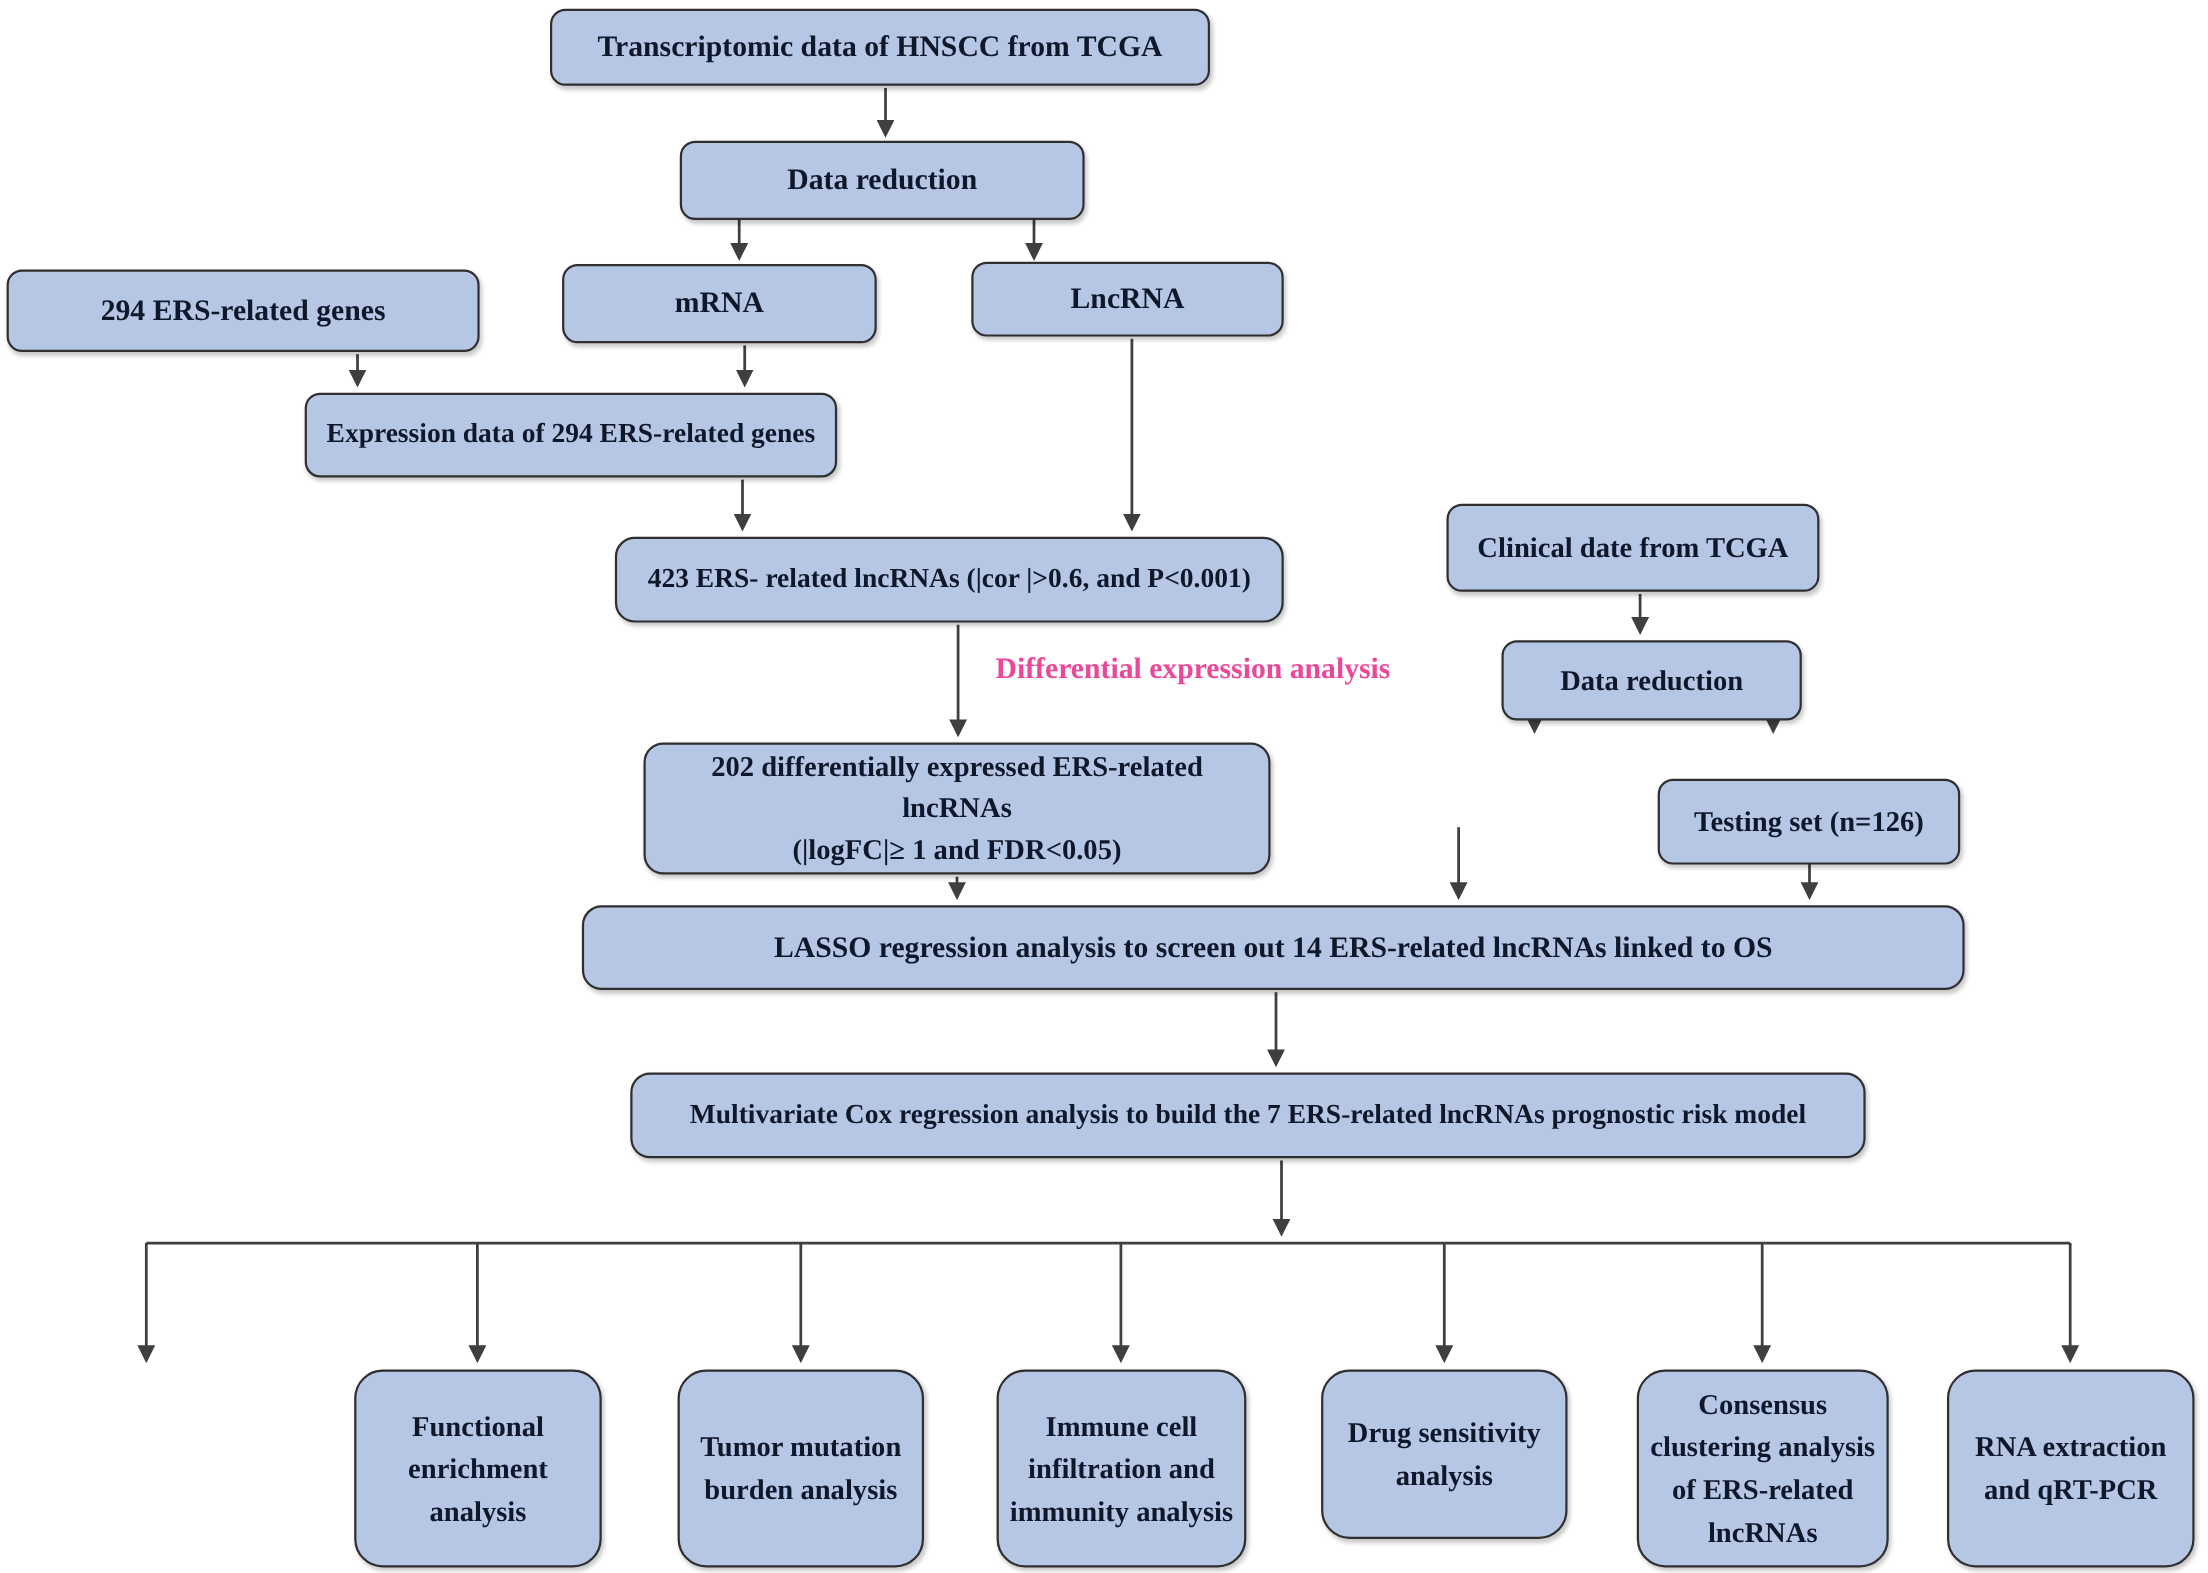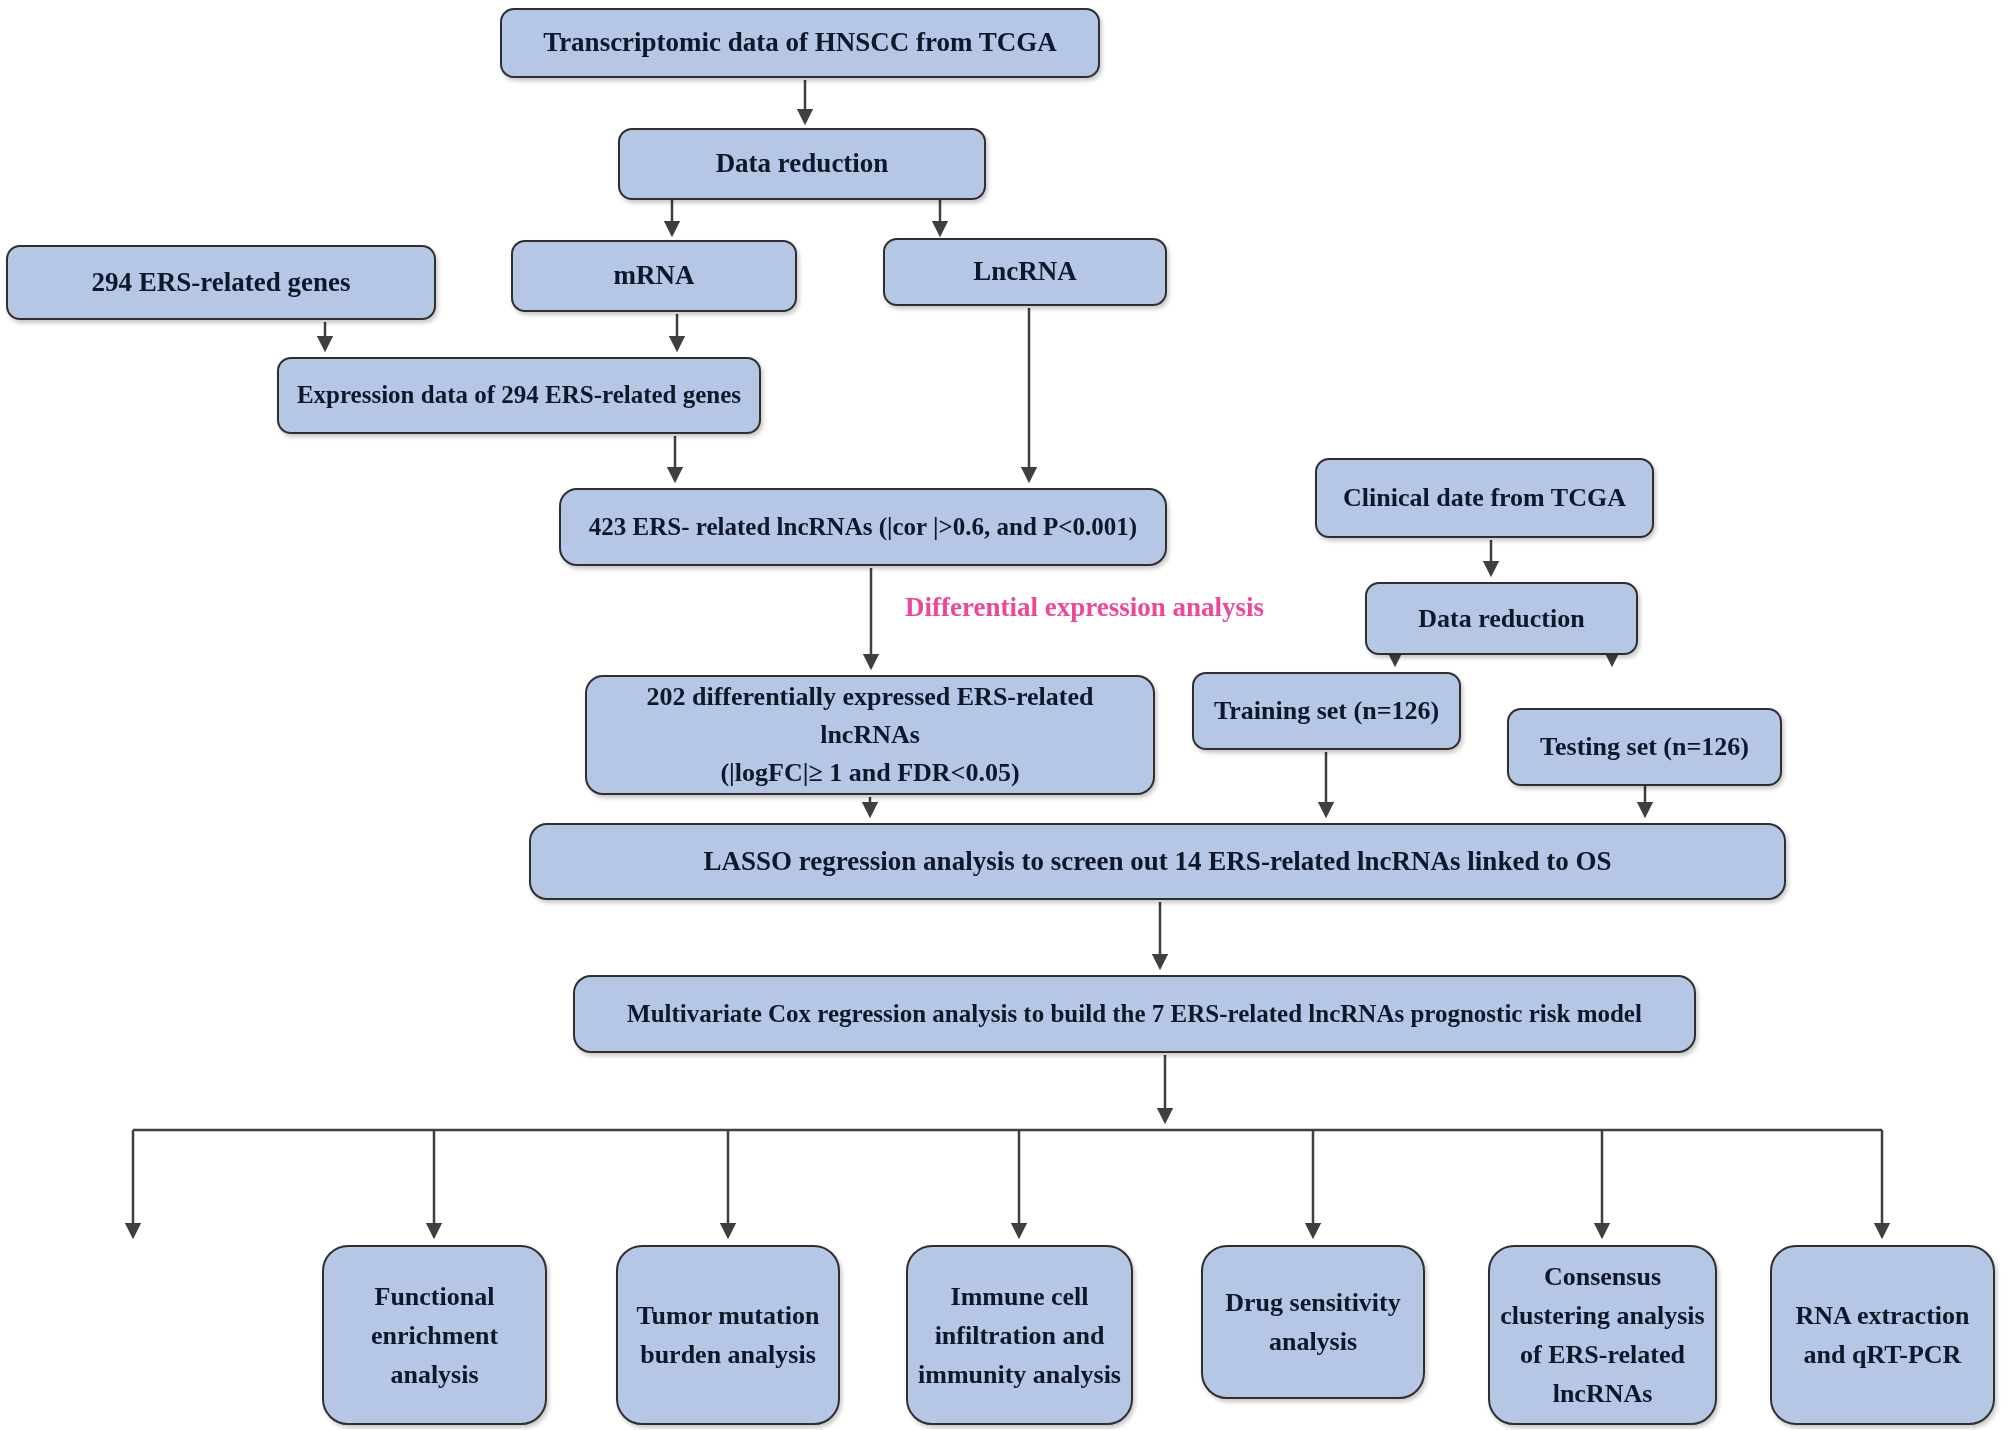--- a/index.html
+++ b/index.html
@@ -101,21 +101,20 @@
   <div class="node" id="n1">Data reduction</div>
   <div class="node" id="n2">294 ERS-related genes</div>
   <div class="node" id="n3">mRNA</div>
   <div class="node" id="n4">LncRNA</div>
   <div class="node" id="n5">Expression data of 294 ERS-related genes</div>
   <div class="node" id="n6">423 ERS- related lncRNAs (|cor |&gt;0.6, and P&lt;0.001)</div>
   <div class="node" id="n7">Clinical date from TCGA</div>
   <div class="node" id="n8">Data reduction</div>
   <div class="node" id="n9">202 differentially expressed ERS-related lncRNAs
 (|logFC|≥ 1 and FDR&lt;0.05)</div>
-  <div class="node" id="n10">Training set (n=126)</div>
   <div class="node" id="n11">Testing set (n=126)</div>
   <div class="node" id="n12">LASSO regression analysis to screen out 14 ERS-related lncRNAs linked to OS</div>
   <div class="node" id="n13">Multivariate Cox regression analysis to build the 7 ERS-related lncRNAs prognostic risk model</div>
   <div class="node" id="n15">Functional enrichment analysis</div>
   <div class="node" id="n16">Tumor mutation burden analysis</div>
   <div class="node" id="n17">Immune cell infiltration and immunity analysis</div>
   <div class="node" id="n18">Drug sensitivity analysis</div>
   <div class="node" id="n19">Consensus clustering analysis of ERS-related lncRNAs</div>
   <div class="node" id="n20">RNA extraction and qRT-PCR</div>
 

